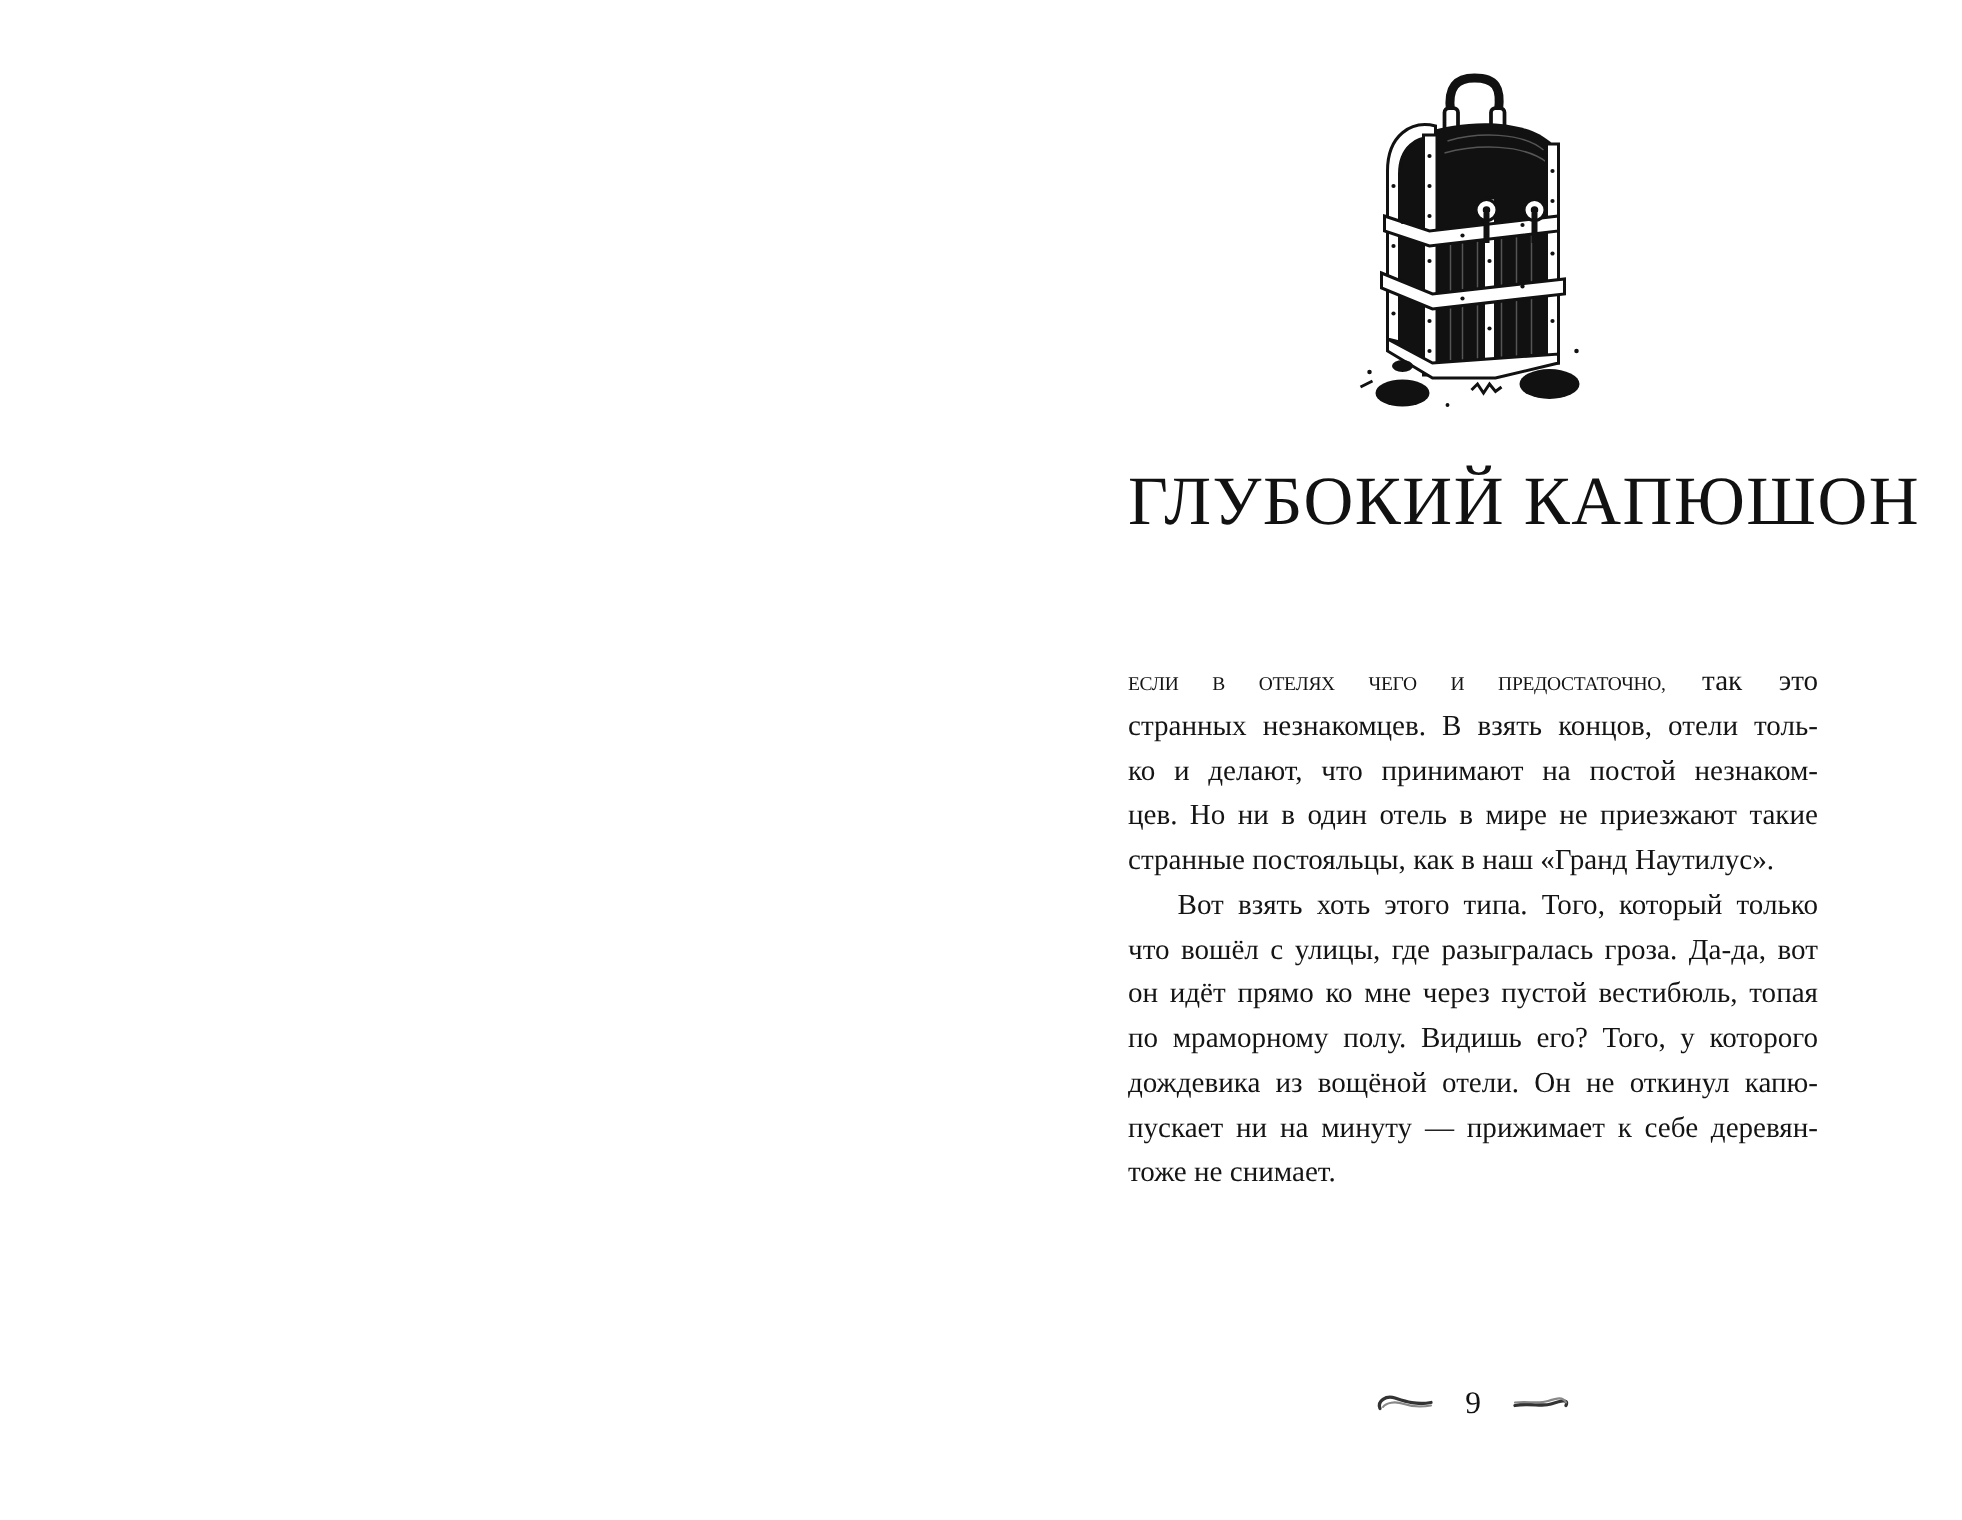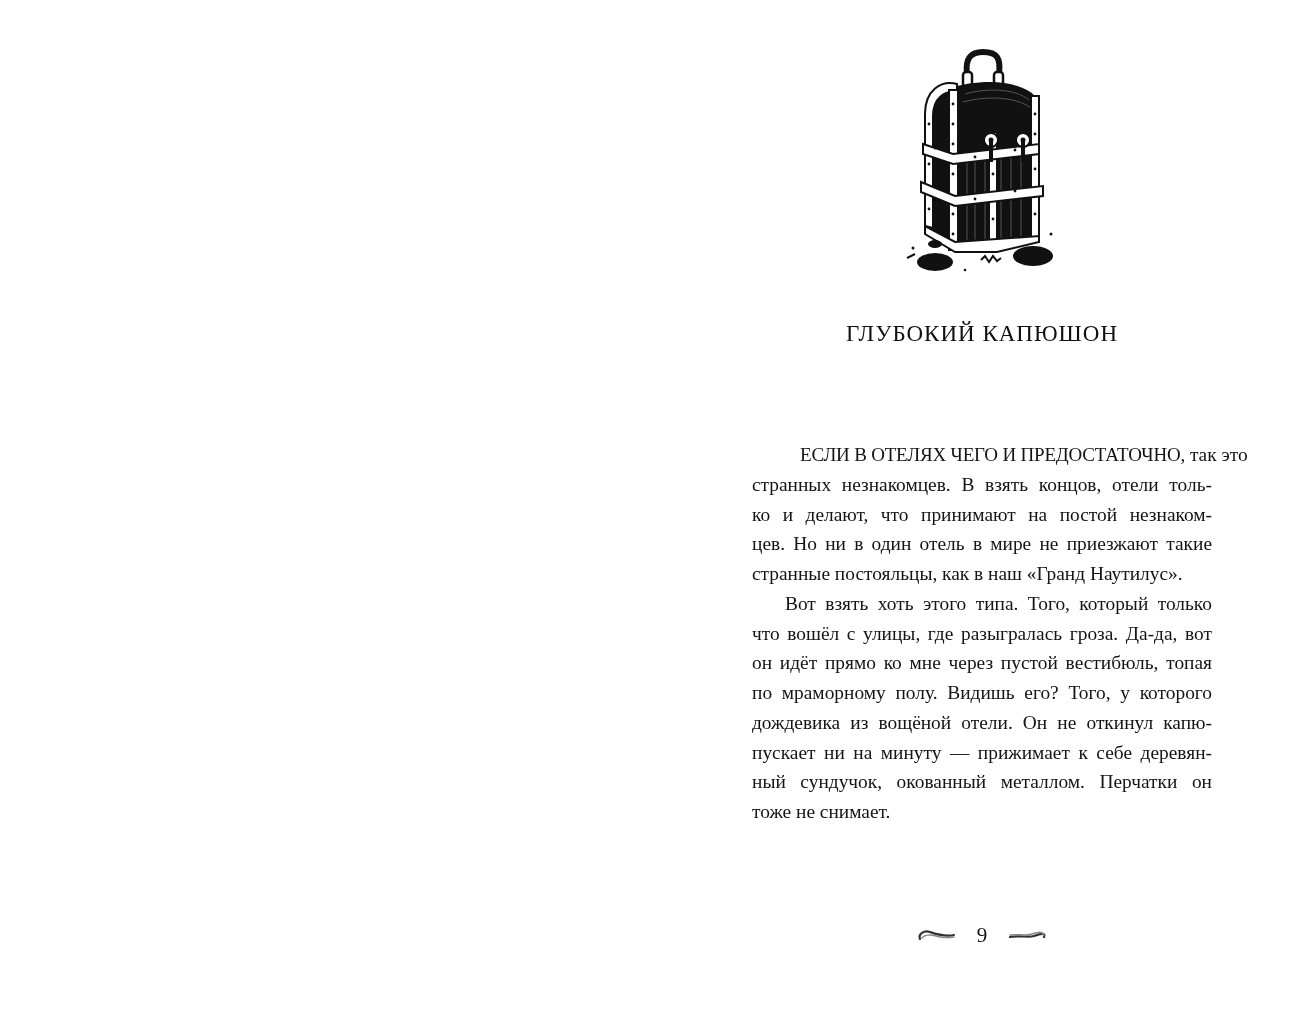--- a/index.html
+++ b/index.html
@@ -38,21 +38,21 @@
     top: 44px;
     width: 150px;
     height: 232px;
   }
   .chapter-title {
     position: absolute;
     left: 752px;
     top: 308px;
     width: 460px;
     text-align: center;
-    font-size: 23px;
+    font-size: 46px;
     letter-spacing: 1px;
     line-height: 52px;
     color: #111;
     white-space: nowrap;
   }
   .body-text {
     position: absolute;
     left: 752px;
     top: 440px;
     width: 460px;
@@ -66,23 +66,22 @@
     text-align: justify;
     text-align-last: justify;
   }
   .line.last {
     text-align-last: left;
   }
   .line.indent {
     text-indent: 33px;
   }
   .smallcaps {
-    font-size: 19px;
+    font-size: 13px;
     letter-spacing: -0.2px;
-    margin-left: 48px;
   }
   .folio {
     position: absolute;
     left: 912px;
     top: 920px;
     width: 140px;
     height: 30px;
     display: flex;
     align-items: center;
     justify-content: center;
@@ -199,21 +198,20 @@
   <span class="line">странных незнакомцев. В взять концов, отели толь-</span>
   <span class="line">ко и делают, что принимают на постой незнаком-</span>
   <span class="line">цев. Но ни в один отель в мире не приезжают такие</span>
   <span class="line last">странные постояльцы, как в наш «Гранд Наутилус».</span>
   <span class="line indent">Вот взять хоть этого типа. Того, который только</span>
   <span class="line">что вошёл с улицы, где разыгралась гроза. Да-да, вот</span>
   <span class="line">он идёт прямо ко мне через пустой вестибюль, топая</span>
   <span class="line">по мраморному полу. Видишь его? Того, у которого</span>
   <span class="line">дождевика из вощёной отели. Он не откинул капю-</span>
   <span class="line">пускает ни на минуту — прижимает к себе деревян-</span>
-  <span class="line">ный сундучок, окованный металлом. Перчатки он</span>
   <span class="line last">тоже не снимает.</span>
 </div>
 
 <div class="folio">
   <svg class="swash" viewBox="0 0 44 18" xmlns="http://www.w3.org/2000/svg">
     <path d="M6 13 C4 8, 10 4, 16 6 C22 8, 30 11, 40 9" fill="none" stroke="#333" stroke-width="2.2" stroke-linecap="round"></path>
     <path d="M8 12 C10 9, 16 8, 22 10 C28 12, 34 12, 40 11" fill="none" stroke="#888" stroke-width="1.4" stroke-linecap="round"></path>
   </svg>
   <span class="folio-num">9</span>
   <svg class="swash" viewBox="0 0 44 18" xmlns="http://www.w3.org/2000/svg">

